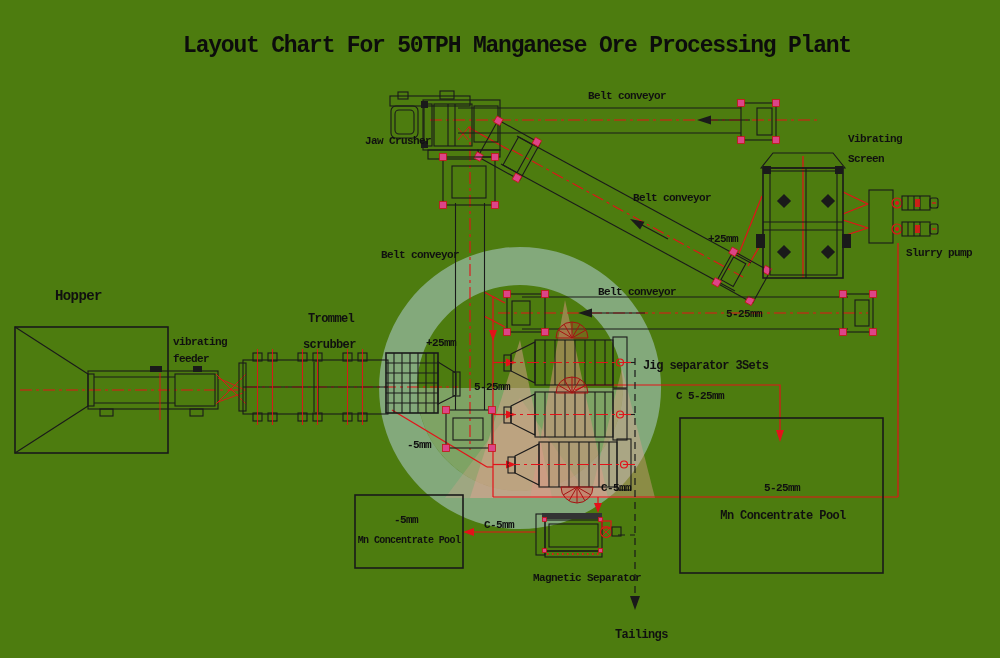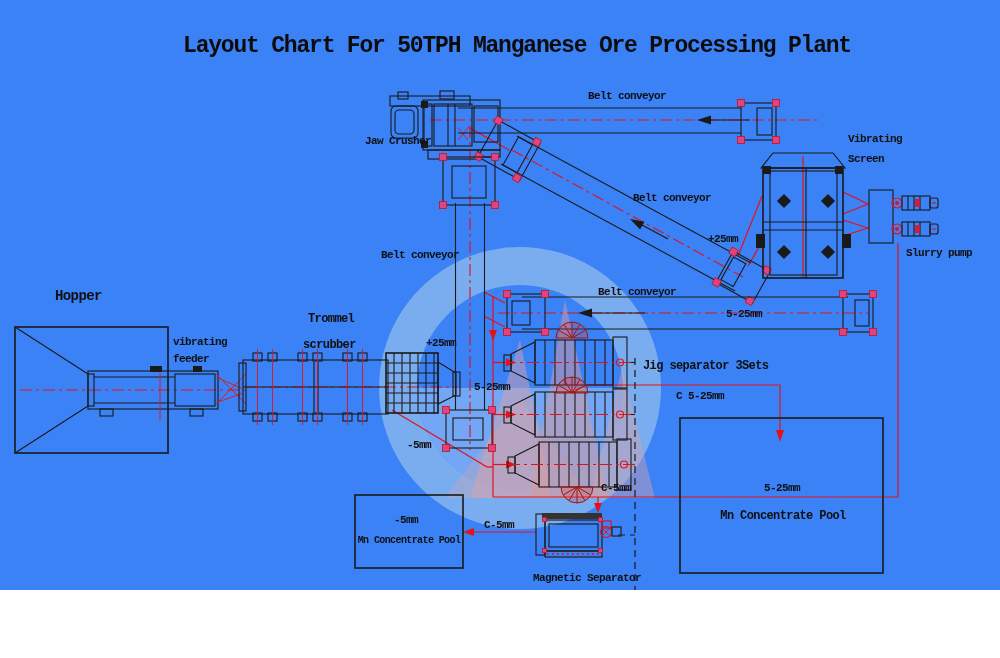--- a/index.html
+++ b/index.html
@@ -1,16 +1,16 @@
 <!DOCTYPE html>
 <html><head>
 <meta charset="utf-8">
 <style>
   html,body{margin:0;padding:0;background:#ffffff;}
-  .canvas{position:relative;width:1000px;height:590px;background:#3b82f6;overflow:hidden;}
+  .canvas{position:relative;width:1000px;height:658px;background:#4d7c0f;overflow:hidden;}
   svg{display:block;}
   .k{stroke:#1a1a1a;fill:none;stroke-width:1.1;}
   .k2{stroke:#1a1a1a;fill:none;stroke-width:1.6;}
   .kf{fill:#1a1a1a;stroke:none;}
   .kd{stroke:#1a1a1a;fill:none;stroke-width:1.2;stroke-dasharray:7 5;}
   .r{stroke:#e31219;fill:none;stroke-width:1.2;}
   .rthin{stroke:#e31219;fill:none;stroke-width:0.9;}
   .rd{stroke:#e31219;fill:none;stroke-width:1.1;stroke-dasharray:12 4 3 4;}
   .rf{fill:#e31219;stroke:none;}
   .pk{fill:#dd4488;stroke:#c21717;stroke-width:0.8;}

